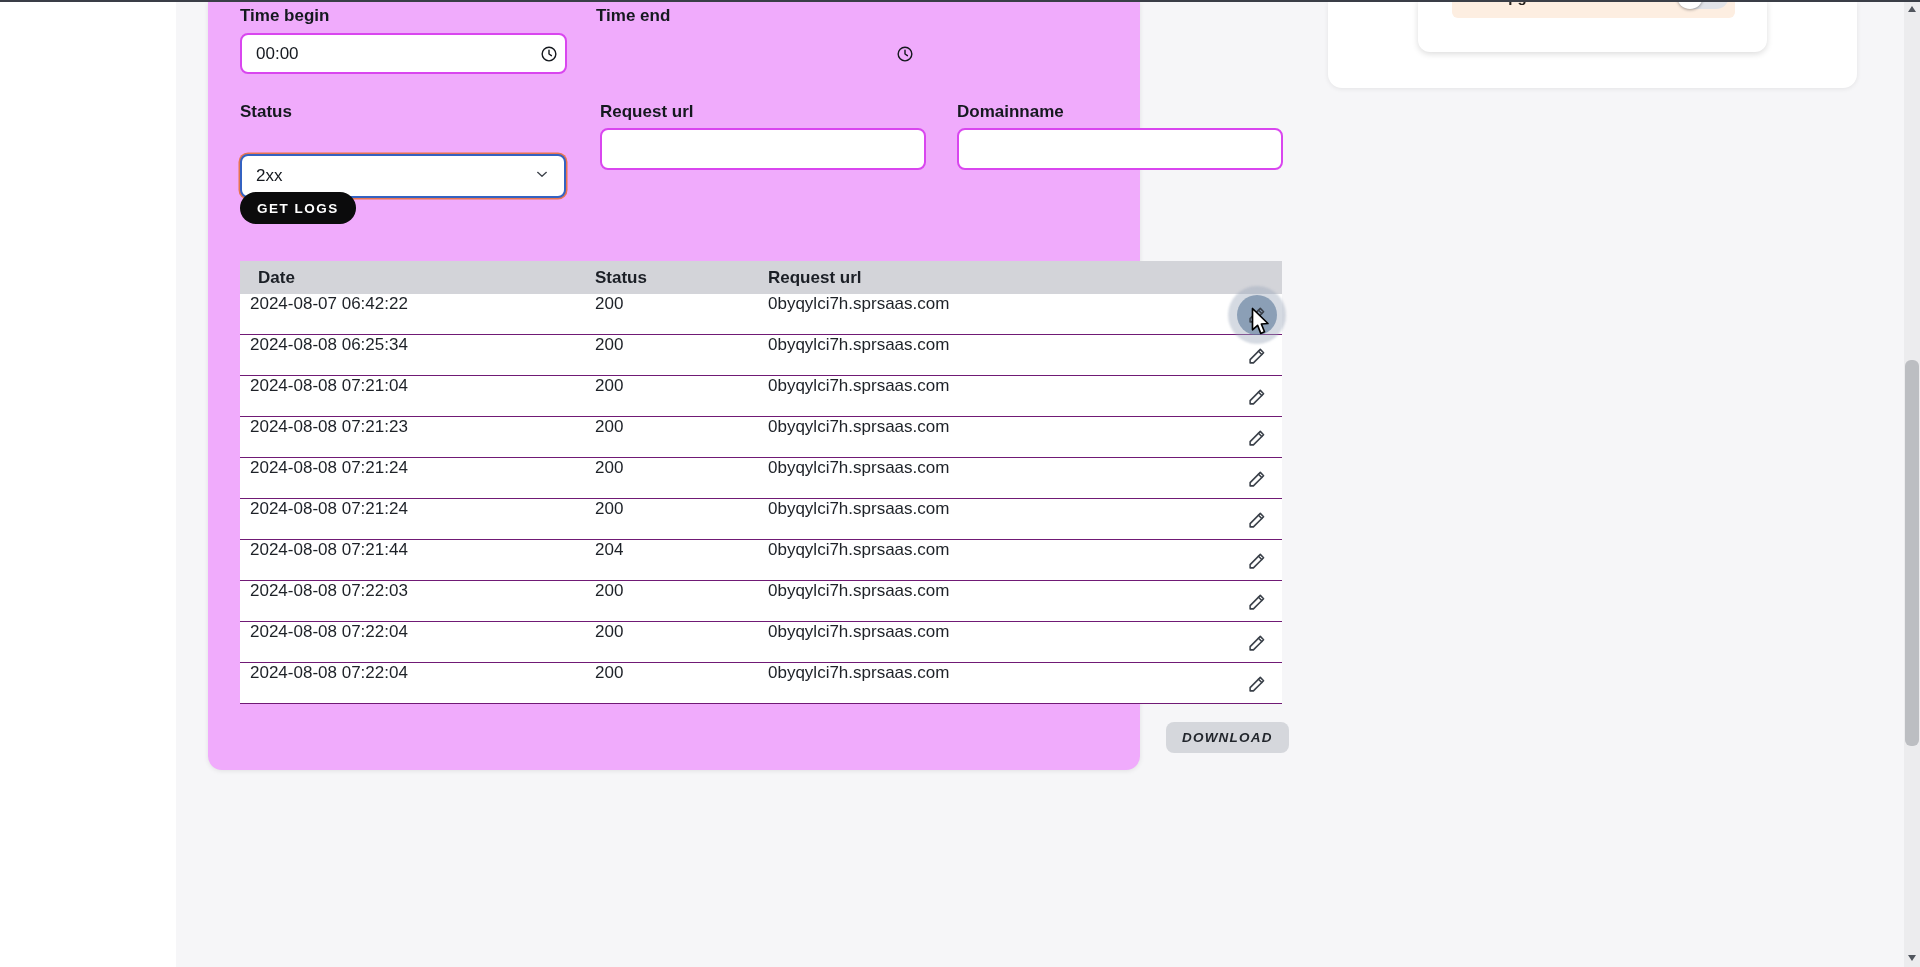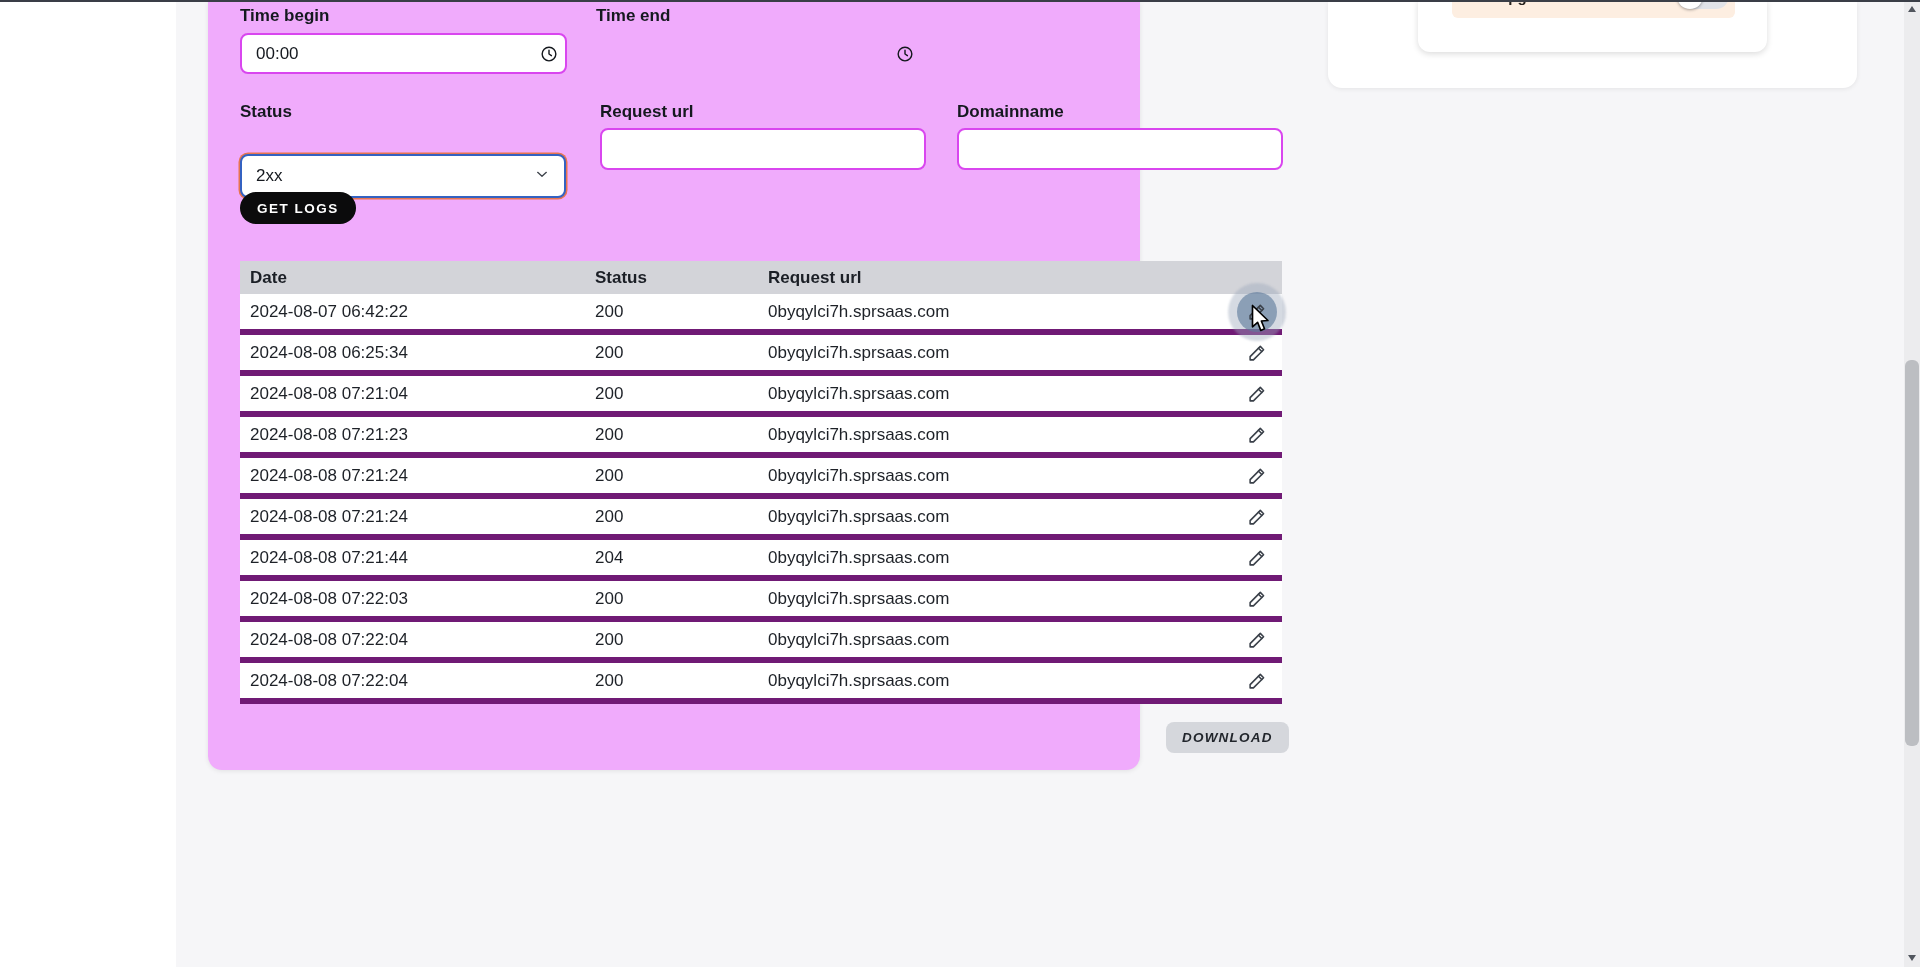--- a/index.html
+++ b/index.html
@@ -42,31 +42,31 @@
     font-family:inherit; font-size:13.5px; font-weight:bold; letter-spacing:1.5px; cursor:pointer;
   }
 
   
   .logtable { position:absolute; left:32px; top:259px; width:1042px; }
   .thead {
     display:flex; align-items:center; height:33px; background:#d3d4d9;
     font-weight:bold; font-size:17px; color:#1b1f26;
   }
   .trow {
-    display:flex; align-items:center; height:41px; background:#fff;
-    border-bottom:6px solid #701a75; font-size:17px; color:#1d2127;
+    display:flex; align-items:flex-start; height:41px; background:#fff;
+    border-bottom:1px solid #701a75; font-size:17px; color:#1d2127;
   }
   .c0 { width:355px; padding-left:10px; }
   .c1 { width:173px; }
   .c2 { flex:1; }
   .cell-action {
     width:50px; height:41px; position:relative;
     display:flex; align-items:center; justify-content:center; cursor:pointer;
   }
-  .thead .c0 { padding-left:10px; }
+  .thead .c0 { padding-left:18px; }
   .ripple-outer {
     position:absolute; width:58px; height:58px; border-radius:50%;
     background:rgba(154,168,186,0.42); left:-4px; top:-8px; filter:blur(1px);
   }
   .ripple-inner {
     position:absolute; width:40px; height:40px; border-radius:50%;
     background:rgba(94,122,155,0.62); left:5px; top:1px;
   }
   .cell-action svg.pencil { position:relative; z-index:2; }
   .mouse-cursor { position:absolute; z-index:3; left:17px; top:13px; }

